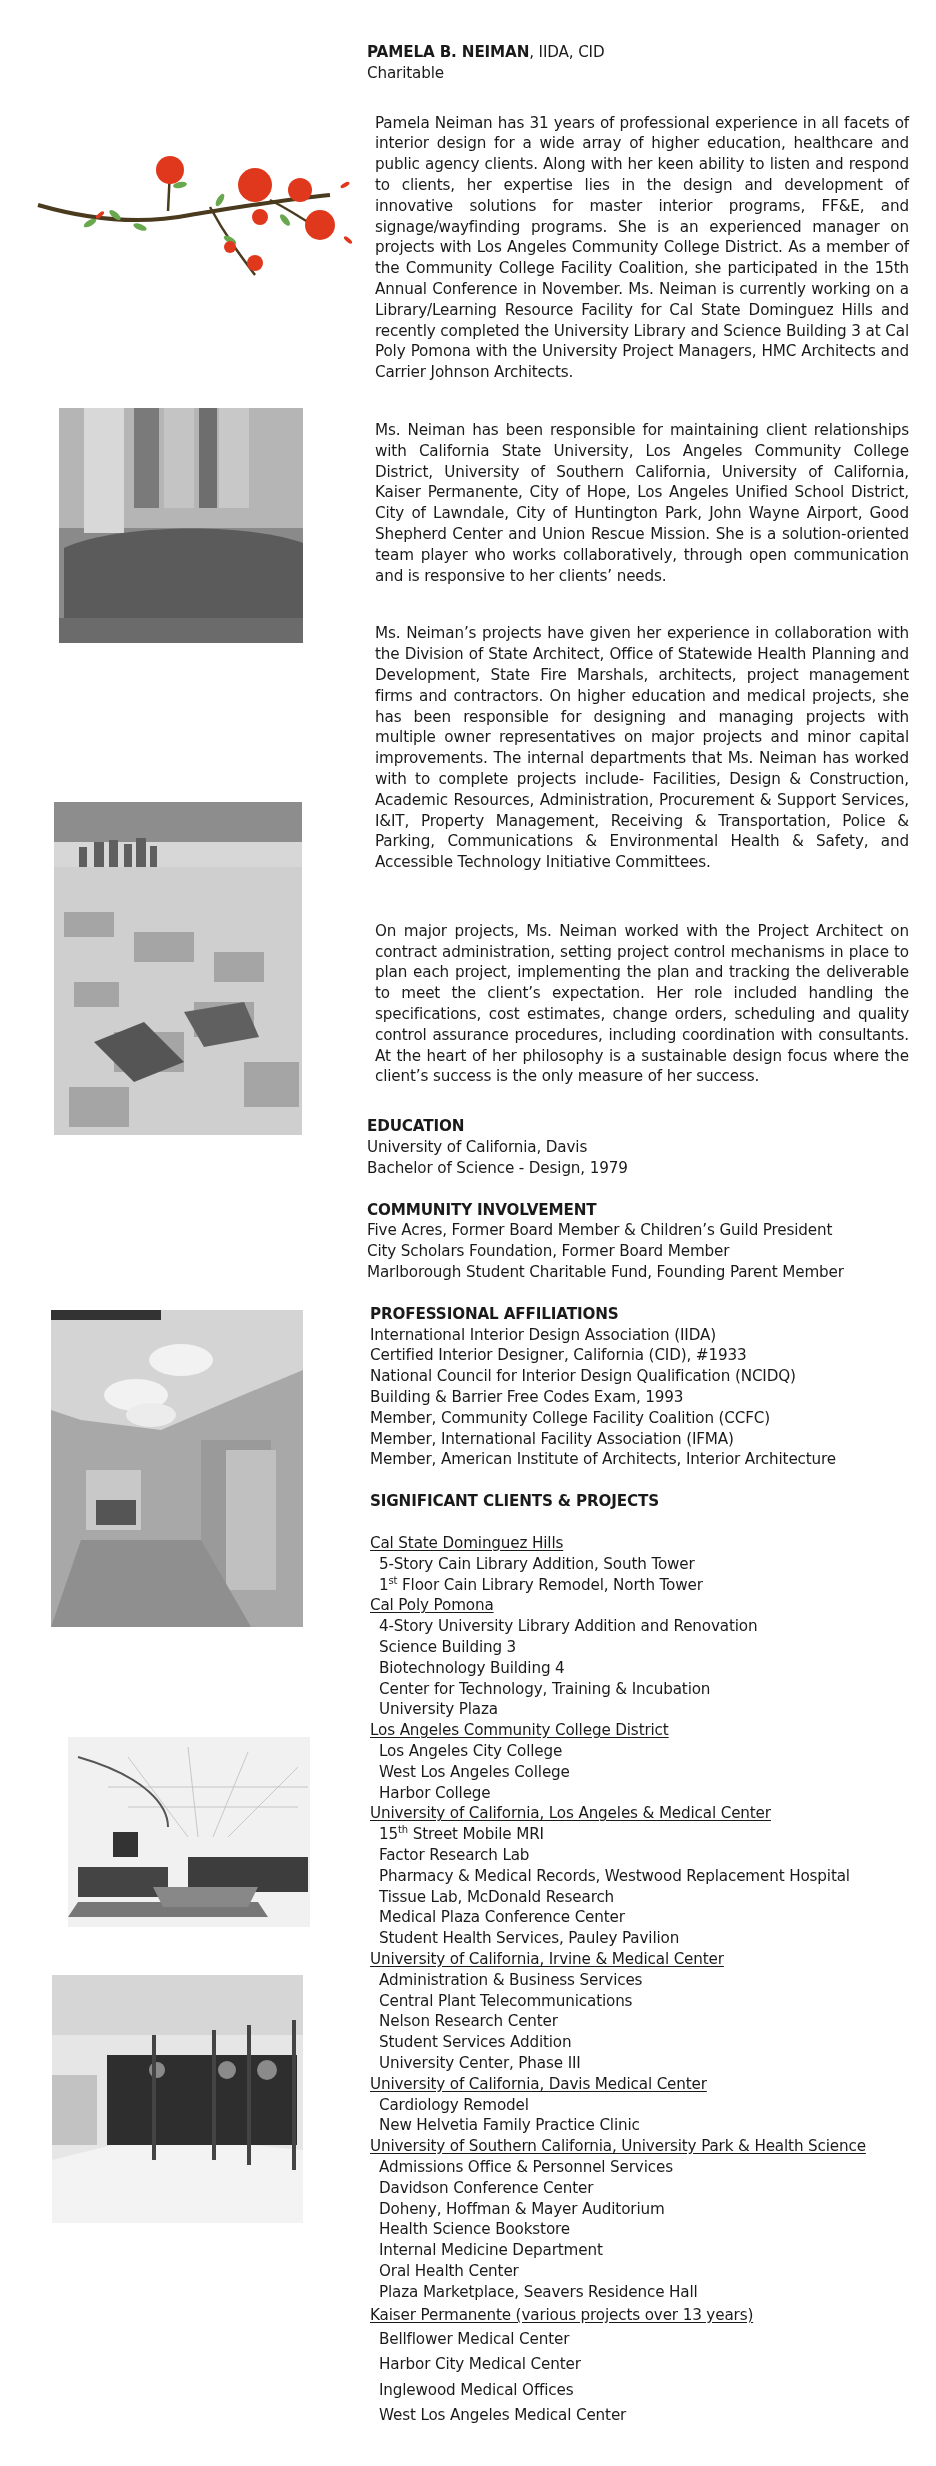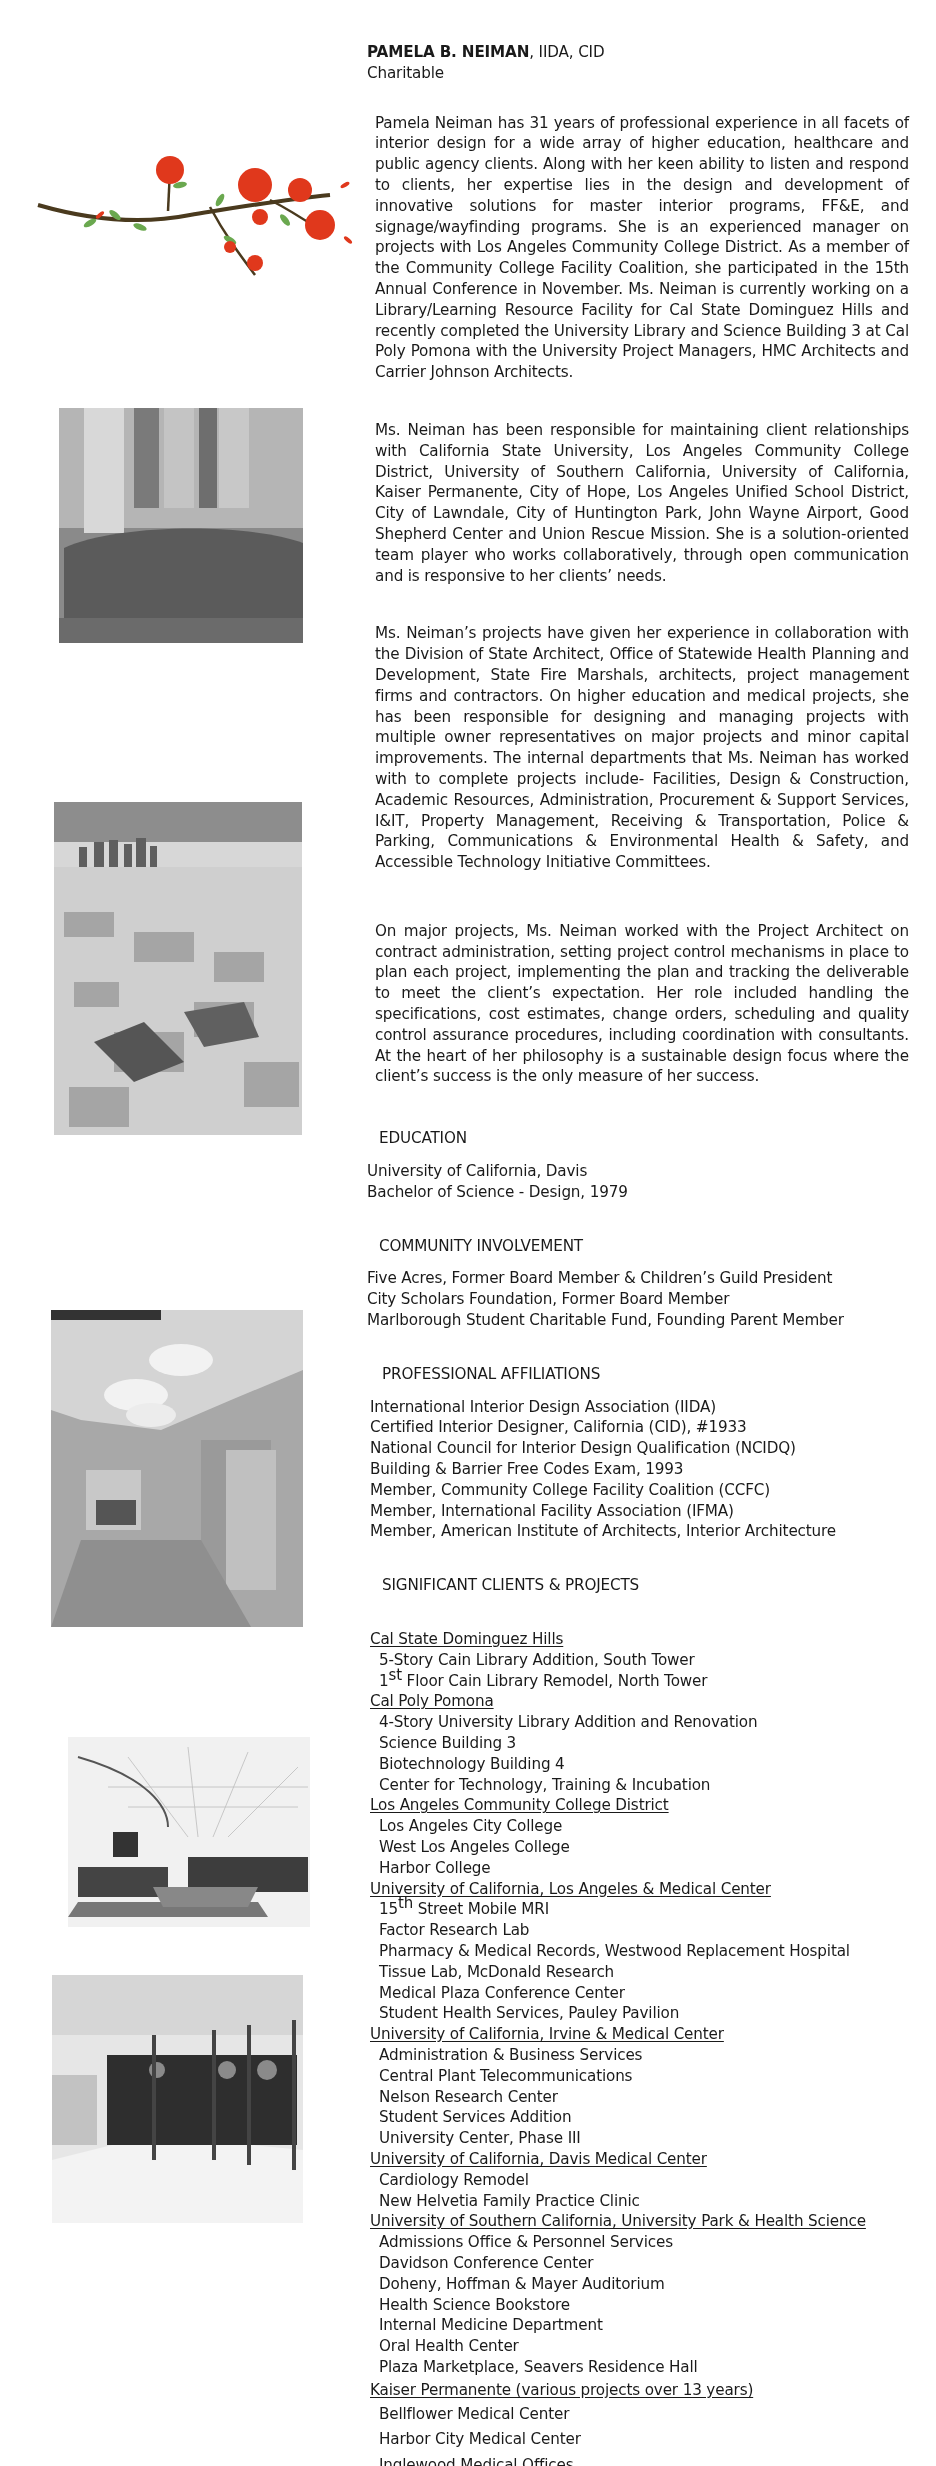--- a/index.html
+++ b/index.html
@@ -1,26 +1,26 @@
 <!DOCTYPE html>
 <html><head>
   <meta charset="utf-8">
   <style>
     html, body { margin:0; padding:0; background:#ffffff; }
     body { width:936px; height:2466px; position:relative; overflow:hidden;
            font-family:"DejaVu Sans", sans-serif; color:#1a1a1a; }
     .col { position:absolute; left:367px; width:550px; font-size:15.2px; line-height:20.8px; letter-spacing:-0.15px; }
     .para { text-align:justify; margin:8px; }
-    .heading { font-weight:normal; margin:12px; }
+    .heading { font-weight:bold; margin:0; }
     .line { margin:0; white-space:nowrap; }
     .indent { padding-left:9px; }
     .client { text-decoration:underline; text-underline-offset:2px; margin:0; white-space:nowrap; }
     .photo { position:absolute; overflow:hidden; }
     .photo svg { display:block; width:100%; height:100%; }
-    sup { font-size:15px; line-height:0; }
+    sup { font-size:10px; line-height:0; }
   </style>
 </head>
 <body>
 
 <div class="photo" style="left:30px;top:145px;width:330px;height:140px;">
   <svg viewBox="0 0 330 140">
     <path d="M8 60 C60 75,110 80,160 70 C210 62,250 55,300 50" stroke="#4a3a1e" stroke-width="4" fill="none"></path>
     <path d="M138 66 L140 25" stroke="#4a3a1e" stroke-width="2.5" fill="none"></path>
     <path d="M180 62 C195 90,210 110,225 130" stroke="#4a3a1e" stroke-width="2.5" fill="none"></path>
     <path d="M240 55 C260 65,275 75,290 85" stroke="#4a3a1e" stroke-width="2.5" fill="none"></path>
@@ -195,20 +195,21 @@
     <div style="height:21px"></div>
     <div id="clients-list">
         <p class="client">Cal State Dominguez Hills</p>
         <p class="line indent">5-Story Cain Library Addition, South Tower</p>
         <p class="line indent">1<sup>st</sup> Floor Cain Library Remodel, North Tower</p>
         <p class="client">Cal Poly Pomona</p>
         <p class="line indent">4-Story University Library Addition and Renovation</p>
         <p class="line indent">Science Building 3</p>
         <p class="line indent">Biotechnology Building 4</p>
         <p class="line indent">Center for Technology, Training &amp; Incubation</p>
+        <p class="line indent">University Plaza</p>
         <p class="client">Los Angeles Community College District</p>
         <p class="line indent">Los Angeles City College</p>
         <p class="line indent">West Los Angeles College</p>
         <p class="line indent">Harbor College</p>
         <p class="client">University of California, Los Angeles &amp; Medical Center</p>
         <p class="line indent">15<sup>th</sup> Street Mobile MRI</p>
         <p class="line indent">Factor Research Lab</p>
         <p class="line indent">Pharmacy &amp; Medical Records, Westwood Replacement Hospital</p>
         <p class="line indent">Tissue Lab, McDonald Research</p>
         <p class="line indent">Medical Plaza Conference Center</p>

